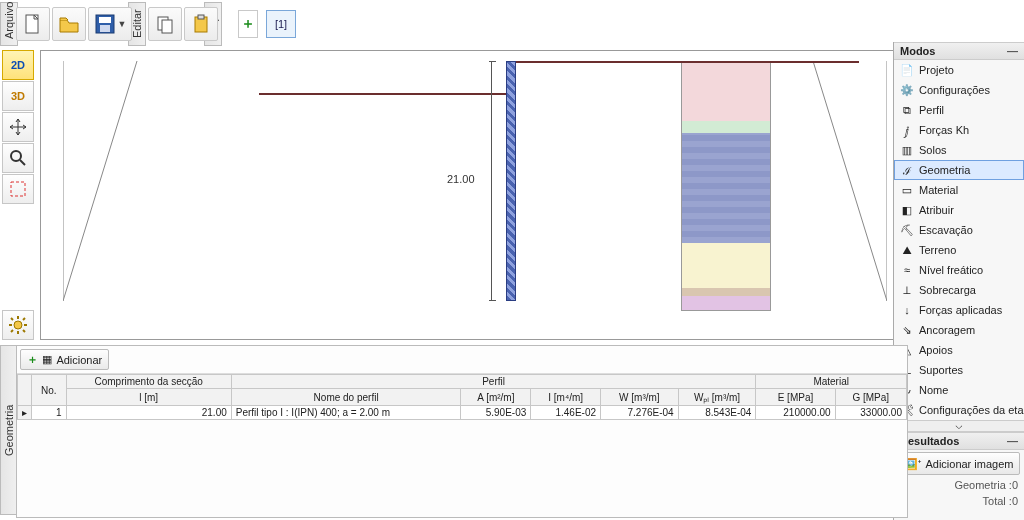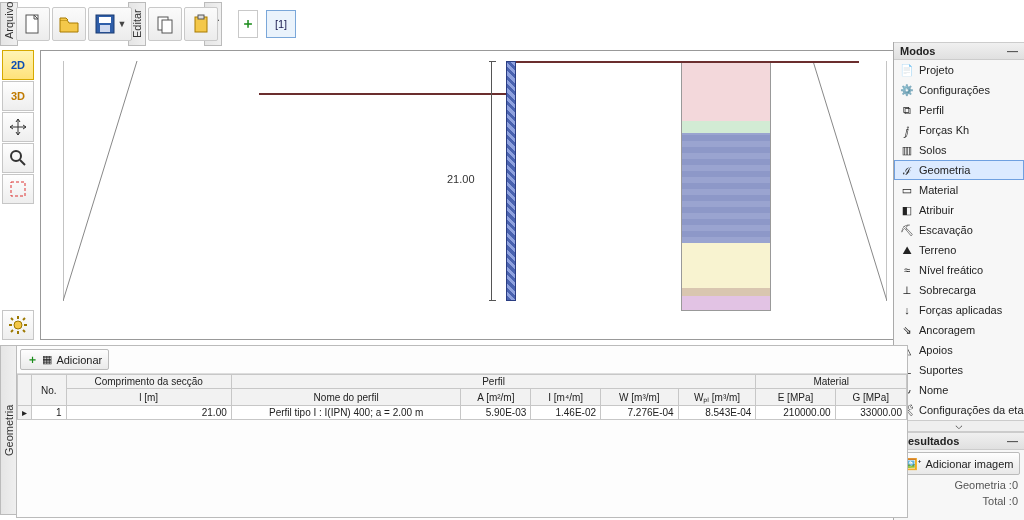--- a/index.html
+++ b/index.html
@@ -414,21 +414,21 @@
           <th>Wₚₗ [m³/m]</th>
           <th>E [MPa]</th>
           <th>G [MPa]</th>
         </tr>
       </thead>
       <tbody id="grid-body">
           <tr>
             <td class="rh">▸</td>
             <td class="num">1</td>
             <td class="num">21.00</td>
-            <td style="text-align:center">Perfil tipo I : I(IPN) 400; a = 2.00 m</td>
+            <td style="text-align:left">Perfil tipo I : I(IPN) 400; a = 2.00 m</td>
             <td class="num">5.90E-03</td>
             <td class="num">1.46E-02</td>
             <td class="num">7.276E-04</td>
             <td class="num">8.543E-04</td>
             <td class="num">210000.00</td>
             <td class="num">33000.00</td>
           </tr>
         </tbody>
     </table>
   </div>

